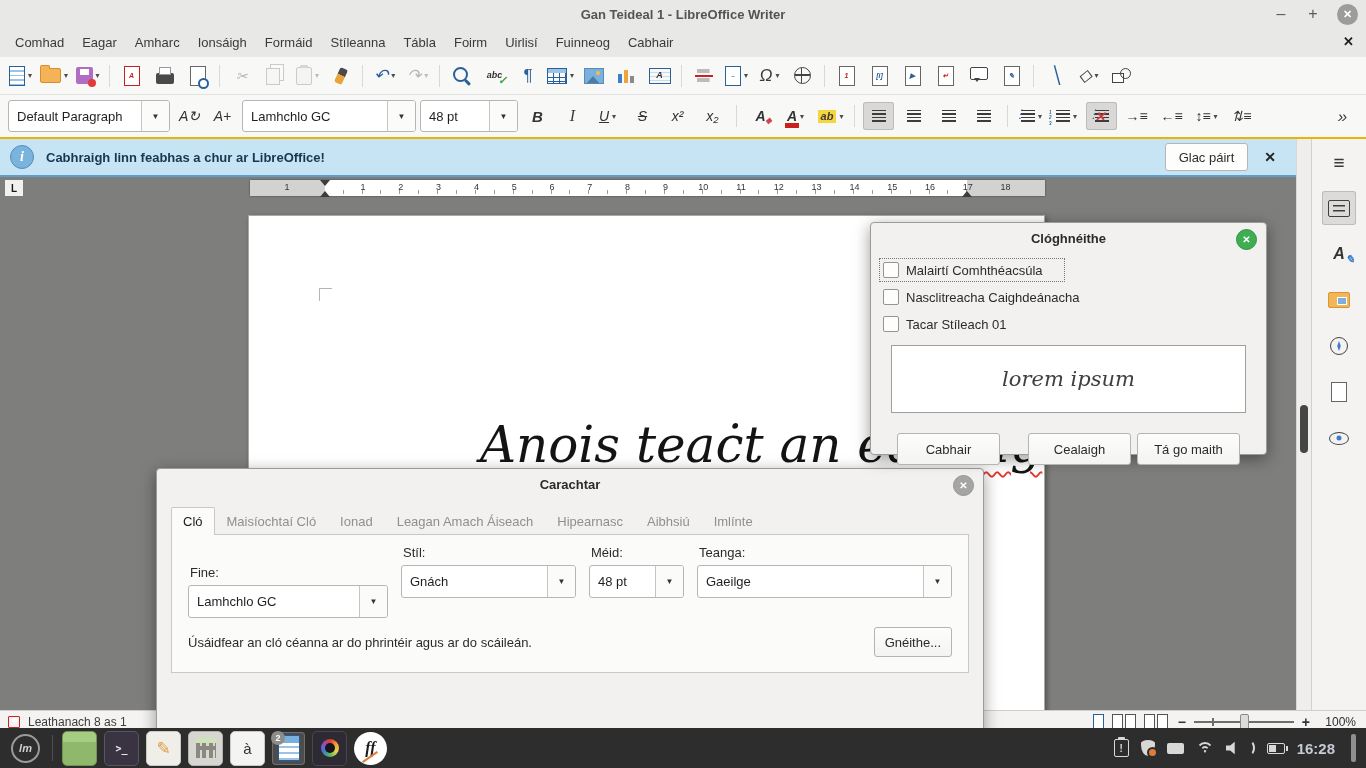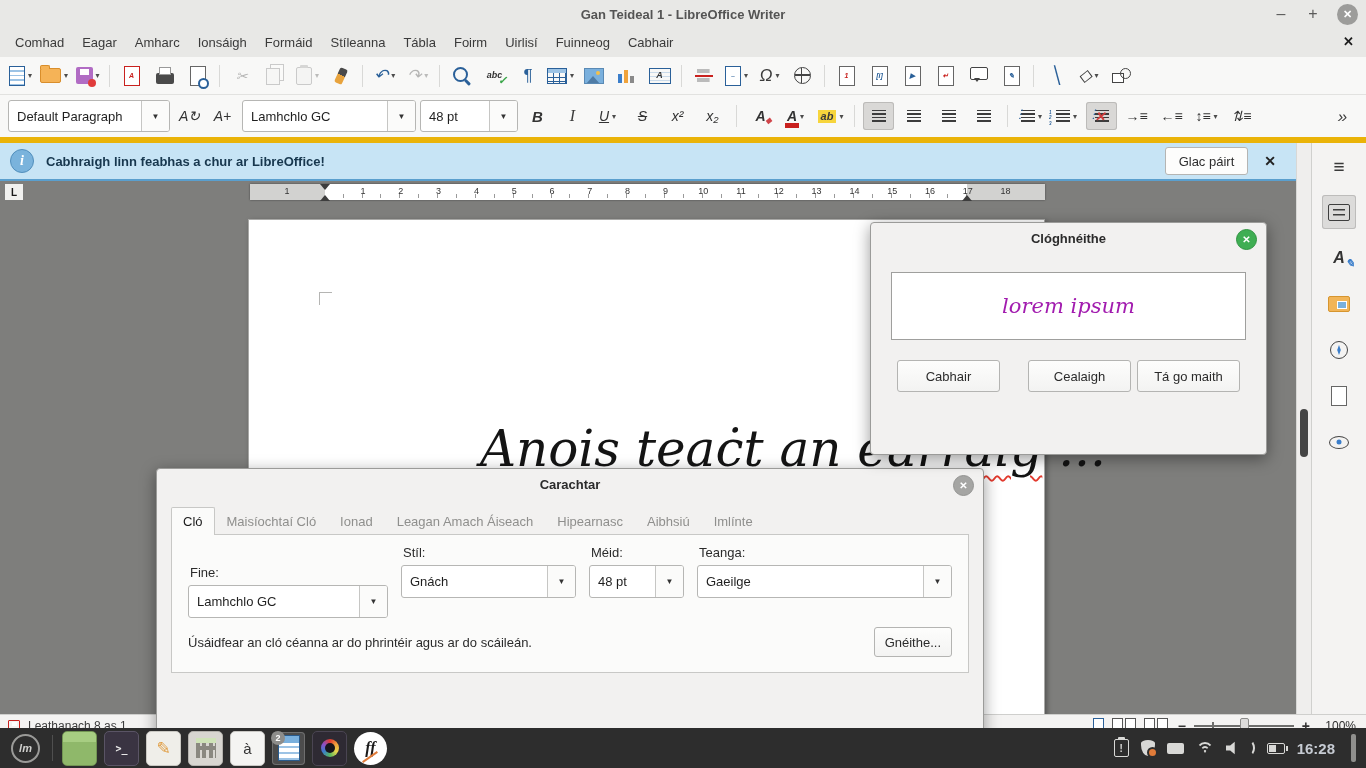--- a/index.html
+++ b/index.html
@@ -69,21 +69,21 @@
   .ic-globe{width:15px;height:15px;border:1.5px solid #444;border-radius:50%;background:
     linear-gradient(transparent 0 6px,#444 6px 7.5px,transparent 7.5px),
     linear-gradient(90deg,transparent 0 6px,#444 6px 7.5px,transparent 7.5px);}
   .ic-comment{width:16px;height:11px;border:1.5px solid #444;border-radius:2px;position:relative;background:#fff;margin-bottom:4px;}
   .ic-comment::after{content:"";position:absolute;left:3px;bottom:-6px;border:3.5px solid transparent;border-top:4px solid #444;}
   .ic-draw{width:19px;height:15px;position:relative;}
   .ic-draw::before{content:"";position:absolute;left:0;bottom:0;width:10px;height:8px;border:1.5px solid #444;background:#fff;}
   .ic-draw::after{content:"";position:absolute;right:0;top:0;width:9px;height:9px;border:1.5px solid #444;border-radius:50%;}
 
   
-  .formatbar{height:42px;background:#f8f8f7;display:flex;align-items:center;padding:0 8px;gap:4px;border-bottom:6px solid #eab308;}
+  .formatbar{height:42px;background:#f8f8f7;display:flex;align-items:center;padding:0 8px;gap:4px;border-bottom:2px solid #eab308;}
   .combo{height:30px;background:#fff;border:1px solid #b6b6b4;border-radius:3px;display:flex;align-items:stretch;overflow:hidden;flex:none;}
   .combo .val{display:flex;align-items:center;padding:0 8px;font-size:13px;color:#1f1f1f;flex:1;white-space:nowrap;overflow:hidden;}
   .combo .arr{width:27px;border-left:1px solid #c6c6c4;background:#fbfbfa;display:flex;align-items:center;justify-content:center;}
   .combo .arr::after{content:"▼";font-size:8px;color:#333;}
   .w-style{width:160px;} .w-font{width:172px;} .w-size{width:96px;}
   .fb{font-size:14px;color:#333;}
   .fb.b{font-weight:700;font-size:15px;}
   .it{font-style:italic;font-family:"Liberation Serif",serif;font-size:16px;}
   .un{text-decoration:underline;}
   .st{text-decoration:line-through;}
@@ -175,21 +175,21 @@
   #ff-dialog{left:870px;top:222px;width:395px;height:231px;z-index:6;}
   .ff-body{padding:6px 12px 0;}
   .cbrow{display:flex;flex-wrap:wrap;row-gap:11px;margin-top:3px;}
   .cb{display:flex;align-items:center;gap:7px;}
   .cb .cbbox{width:14px;height:14px;background:#fdfdfc;border:1px solid #949492;border-radius:2px;flex:none;}
   .cb .cbtxt{font-size:13px;color:#2b2b2b;white-space:nowrap;}
   .cb.focused{outline:1px dotted #777;outline-offset:3px;}
   .cb.w1{width:178px;}
   .cb.brk{flex-basis:100%;}
   .preview{margin:13px 8px 0;height:66px;background:#fff;border:1px solid #9f9f9d;display:flex;align-items:center;justify-content:center;}
-  .preview-text{font-family:"DejaVu Serif",serif;font-style:italic;font-size:21px;color:#a21caf;}
+  .preview-text{font-family:"DejaVu Serif",serif;font-style:italic;font-size:21px;color:#404040;}
   .ff-btns{display:flex;align-items:center;padding:20px 14px 0;gap:6px;}
   .btn{height:32px;display:flex;align-items:center;justify-content:center;background:linear-gradient(#fdfdfc,#f3f3f2);
     border:1px solid #b4b4b2;border-radius:3px;font-size:13px;color:#2b2b2b;padding:0 10px;box-sizing:border-box;}
   .btn.w102{width:103px;}
   .spacer{flex:1;}
 
   #ch-dialog{left:156px;top:468px;width:826px;height:300px;z-index:5;}
   .tabs{display:flex;padding:8px 14px 0;position:relative;}
   .tab{font-size:13px;color:#8f8f8d;padding:6px 11px;border:1px solid transparent;border-bottom:none;margin-bottom:-1px;white-space:nowrap;}
   .tab.active{background:#fbfbfa;border-color:#c8c8c6;color:#1a1a1a;border-radius:2px 2px 0 0;font-weight:400;}
@@ -635,20 +635,37 @@
       </div>
     </div>
   </div>
 
   <div class="dialog" id="ff-dialog">
     <div class="dlg-title">
       <span>Clóghnéithe</span>
       <span class="dlg-close ff-close">✕</span>
     </div>
     <div class="ff-body">
+      <div class="cbrow">
+
+          <label class="cb focused w1">
+            <span class="cbbox"></span>
+            <span class="cbtxt">Malairtí Comhthéacsúla</span>
+          </label>
+
+          <label class="cb">
+            <span class="cbbox"></span>
+            <span class="cbtxt">Nasclitreacha Caighdeánacha</span>
+          </label>
+
+          <label class="cb brk">
+            <span class="cbbox"></span>
+            <span class="cbtxt">Tacar Stíleach 01</span>
+          </label>
+        </div>
       <div class="preview">
         <span class="preview-text">lorem ipsum</span>
       </div>
       <div class="ff-btns">
         <span class="btn w102">Cabhair</span>
         <span class="spacer"></span>
         <span class="btn w102">Cealaigh</span>
         <span class="btn w102">Tá go maith</span>
       </div>
     </div>

